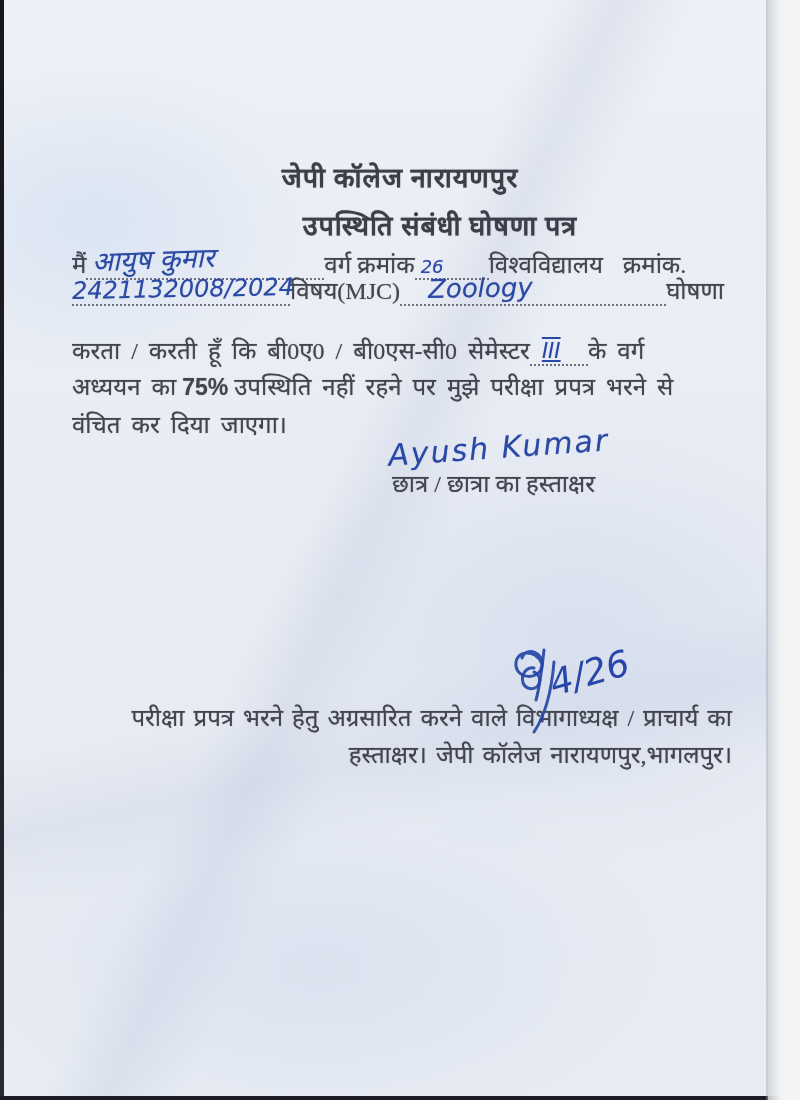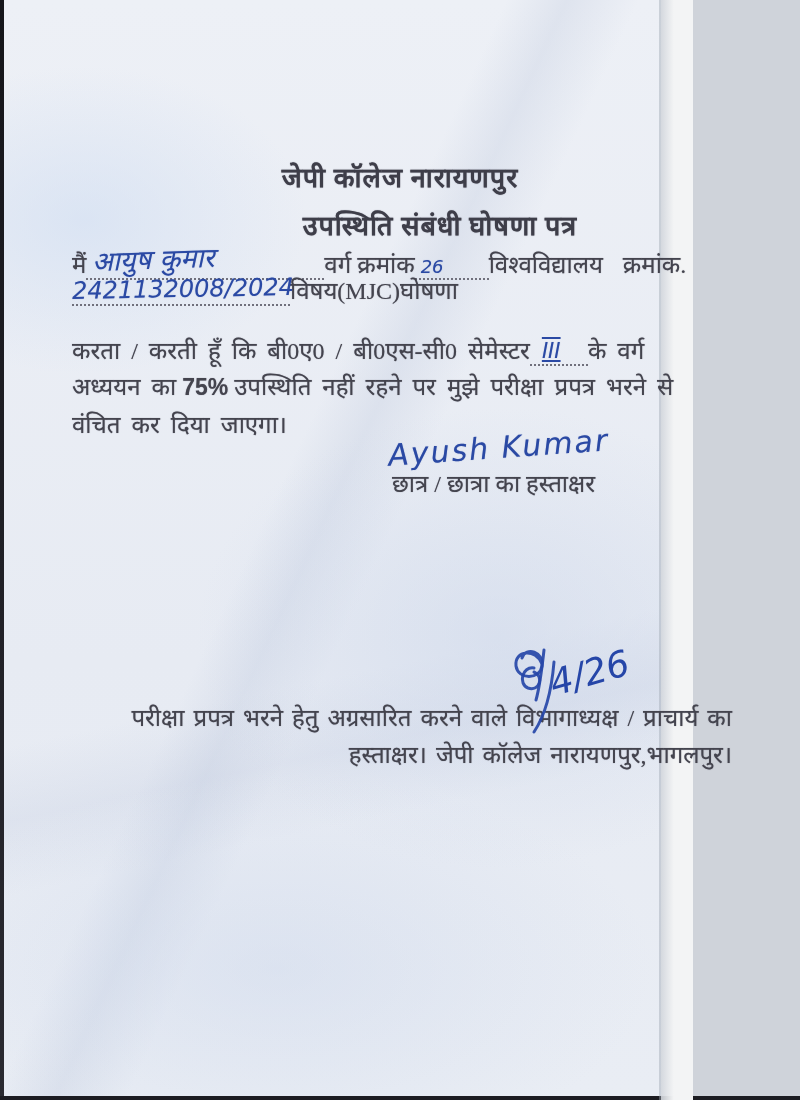--- a/index.html
+++ b/index.html
@@ -1,18 +1,18 @@
 <!DOCTYPE html>
 <html><head>
 <meta charset="utf-8">
 <style>
   html,body{margin:0;padding:0;}
   body{width:800px;height:1100px;overflow:hidden;background:#cfd3da;}
   .page{
-    position:relative;width:693px;height:1100px;
+    position:relative;width:800px;height:1100px;
     background:
       radial-gradient(ellipse 320px 220px at 12% 20%, rgba(205,220,242,.55), transparent 70%),
       radial-gradient(ellipse 420px 320px at 72% 58%, rgba(198,210,232,.45), transparent 72%),
       radial-gradient(ellipse 500px 260px at 40% 88%, rgba(200,212,234,.40), transparent 75%),
       linear-gradient(115deg, transparent 42%, rgba(185,196,218,.28) 47%, transparent 53%),
       linear-gradient(168deg, transparent 60%, rgba(190,200,222,.25) 66%, transparent 72%),
       linear-gradient(#edf0f6,#e7ebf3 60%,#e9edf4);
     font-family:"Liberation Serif", serif;
     color:#43434d;
   }
@@ -71,20 +71,23 @@
       <span class="hand hw-abs" style="font-size:18px;">26</span>
     </span>
     <span class="seg print ws8">विश्वविद्यालय क्रमांक.</span>
   </div>
 
   <div class="bodyline" style="top:274px;align-items:flex-end;">
     <span class="dots" style="width:218px;">
       <span class="hand hw-abs" style="left:0;font-size:24px;transform:rotate(-1deg);">2421132008/2024</span>
     </span>
     <span class="seg print">विषय(MJC)</span>
+    <span class="dots grow">
+      <span class="hand hw-abs" style="left:28px;font-size:26px;transform:rotate(-1deg);">Zoology</span>
+    </span>
     <span class="seg print">घोषणा</span>
   </div>
 
   <div class="bodyline" style="top:334px;">
     <span class="seg print ws4">करता / करती हूँ कि बी0ए0 / बी0एस-सी0 सेमेस्टर</span>
     <span class="dots" style="width:58px;">
       <span class="hand hw-abs roman" style="font-size:21px;left:12px;margin-top:41px;">III</span>
     </span>
     <span class="seg print ws4">के वर्ग</span>
   </div>

